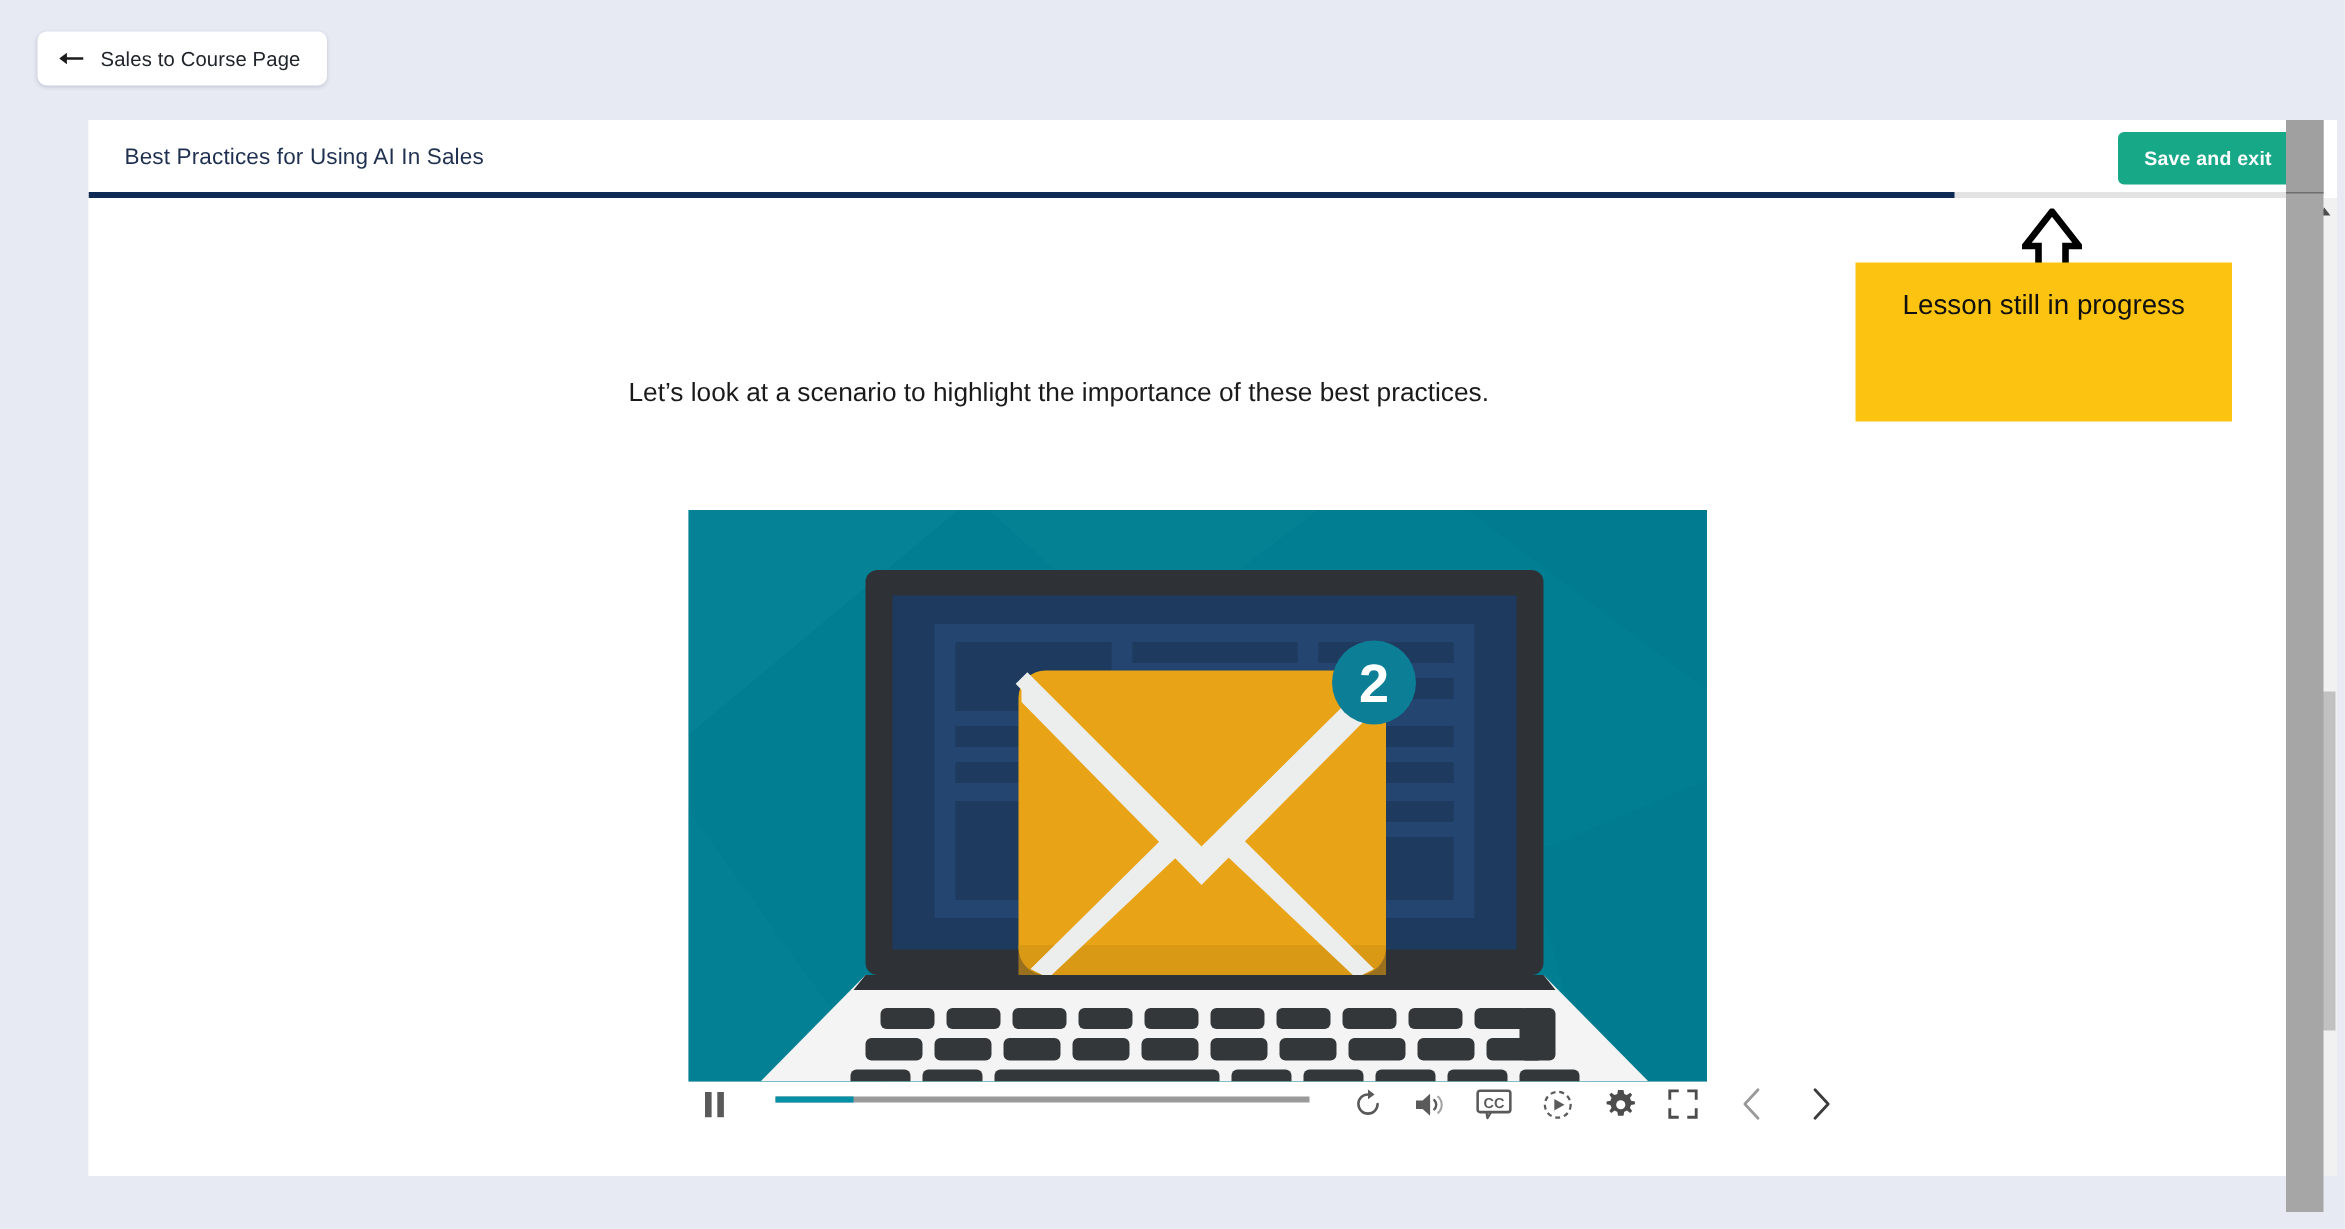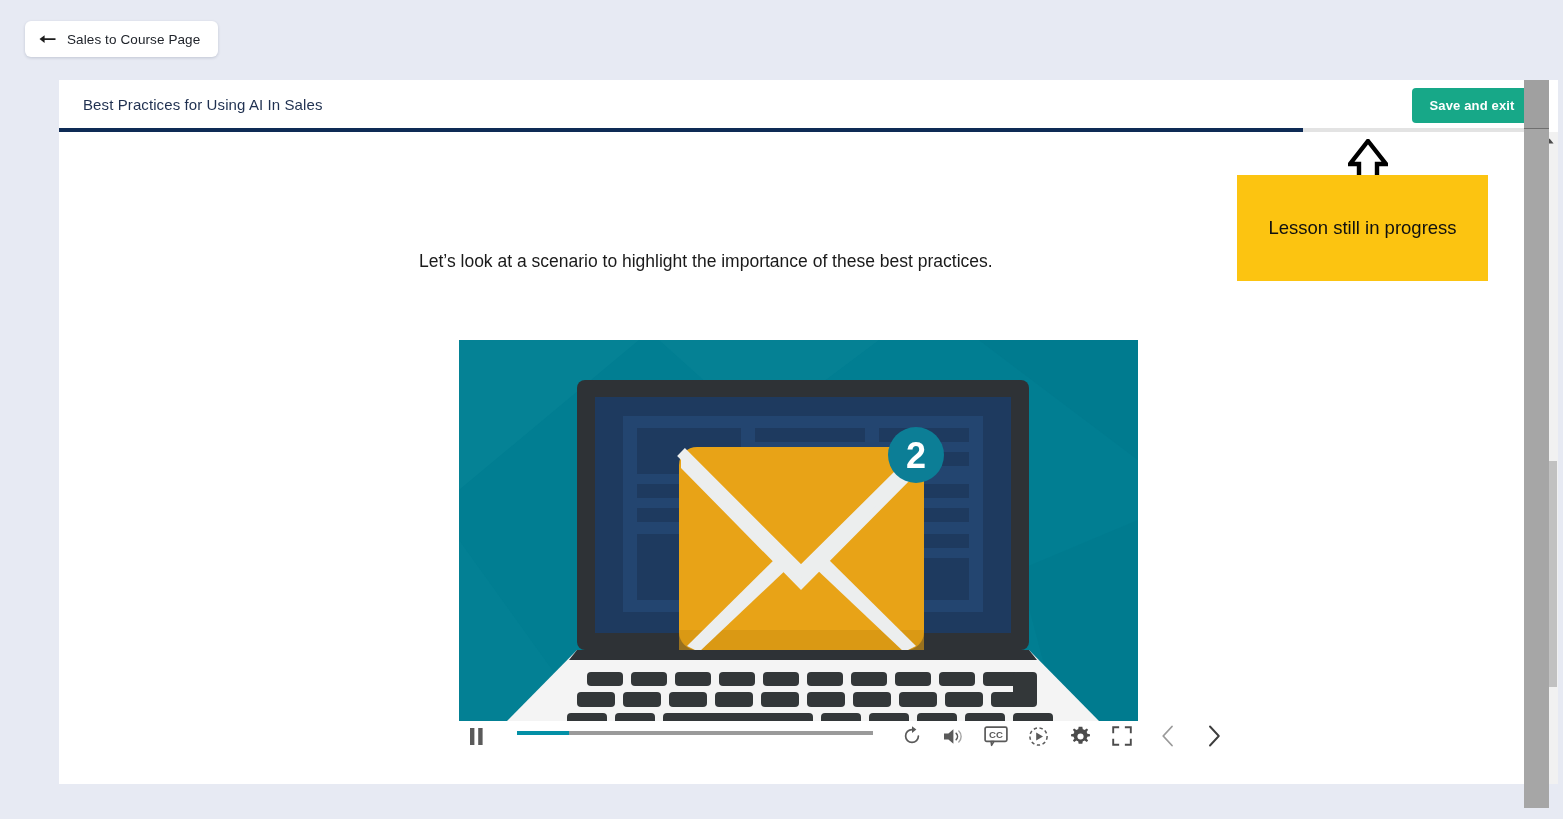--- a/index.html
+++ b/index.html
@@ -133,24 +133,24 @@
   .outer-thumb {
     position: absolute; left: 0; top: 0; width: 25px; height: 49px;
     background: #a0a0a0; border-bottom: 1px solid #6f6f6f;
   }
 
   
   .annotation-box {
     position: absolute; left: 1237px; top: 175px;
     width: 251px; height: 106px;
     background: #fcc411;
-    display: flex; align-items: center; justify-content: center;
+    display: flex; justify-content: center;
     text-align: center;
     font-size: 18.5px; color: #101010; line-height: 1.45;
-    padding: 0 16px;
+    padding: 15px 16px;
   }
   .annotation-arrow {
     position: absolute; left: 1348px; top: 139px;
     width: 40px; height: 57px;
   }
 </style>
 </head>
 <body>
 
 <div id="root">

